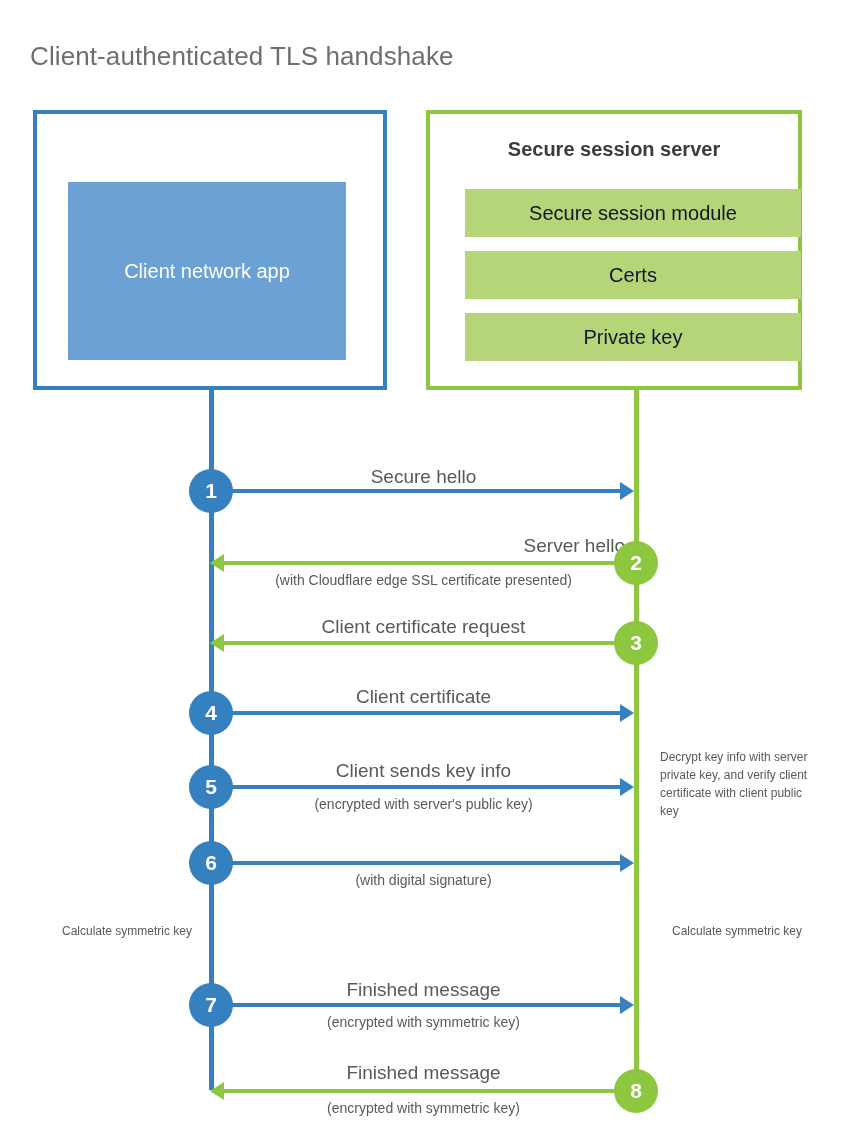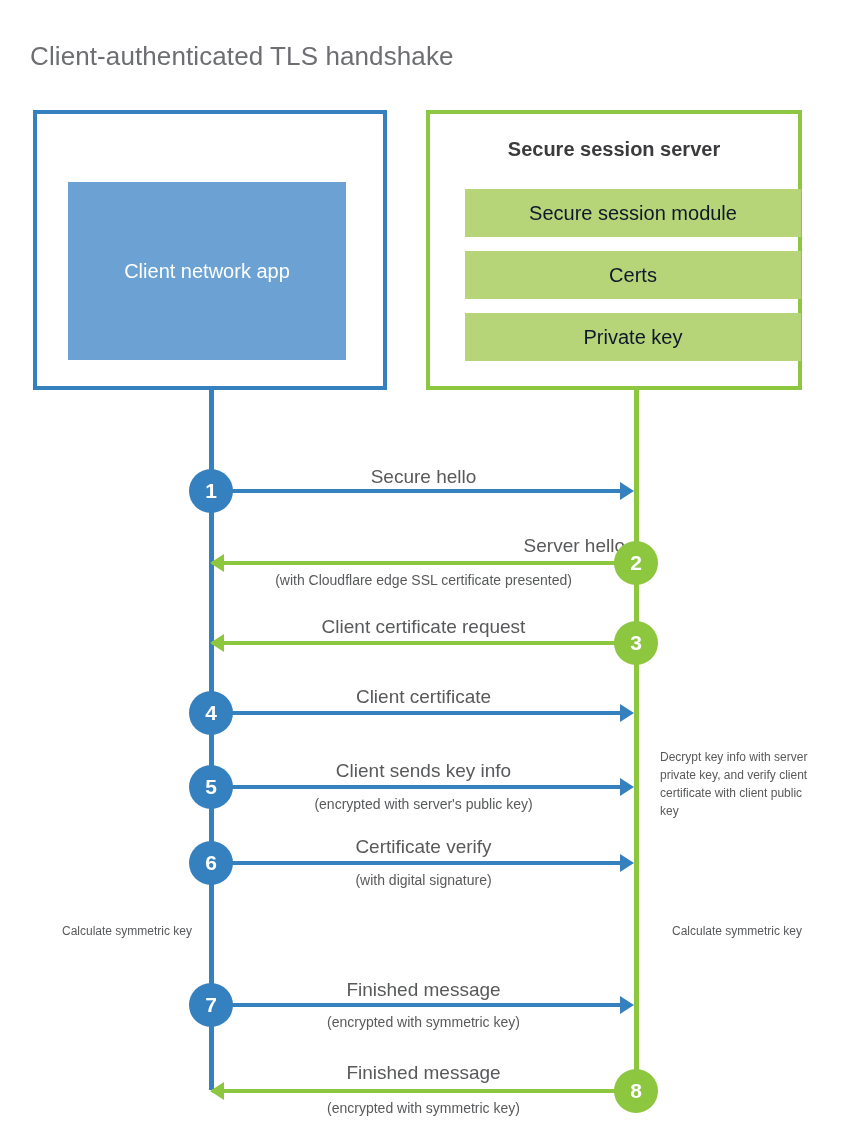--- a/index.html
+++ b/index.html
@@ -131,21 +131,20 @@
   <div class="arrow-line c2s" style="left:211px;top:711px;width:411px;"></div>
   <div class="arrow-head right" style="left:620px;top:704px;"></div>
   <div class="step-num blue" style="left:189px;top:691px;">4</div>
 
   <div class="step-label" style="left:211px;top:760px;width:425px;">Client sends key info</div>
   <div class="arrow-line c2s" style="left:211px;top:785px;width:411px;"></div>
   <div class="arrow-head right" style="left:620px;top:778px;"></div>
   <div class="step-sub" style="left:211px;top:796px;width:425px;">(encrypted with server's public key)</div>
   <div class="step-num blue" style="left:189px;top:765px;">5</div>
 
-  <div class="step-label" style="left:211px;top:836px;width:425px;">Certificate verify</div>
   <div class="arrow-line c2s" style="left:211px;top:861px;width:411px;"></div>
   <div class="arrow-head right" style="left:620px;top:854px;"></div>
   <div class="step-sub" style="left:211px;top:872px;width:425px;">(with digital signature)</div>
   <div class="step-num blue" style="left:189px;top:841px;">6</div>
 
   <div class="step-label" style="left:211px;top:979px;width:425px;">Finished message</div>
   <div class="arrow-line c2s" style="left:211px;top:1003px;width:411px;"></div>
   <div class="arrow-head right" style="left:620px;top:996px;"></div>
   <div class="step-sub" style="left:211px;top:1014px;width:425px;">(encrypted with symmetric key)</div>
   <div class="step-num blue" style="left:189px;top:983px;">7</div>

